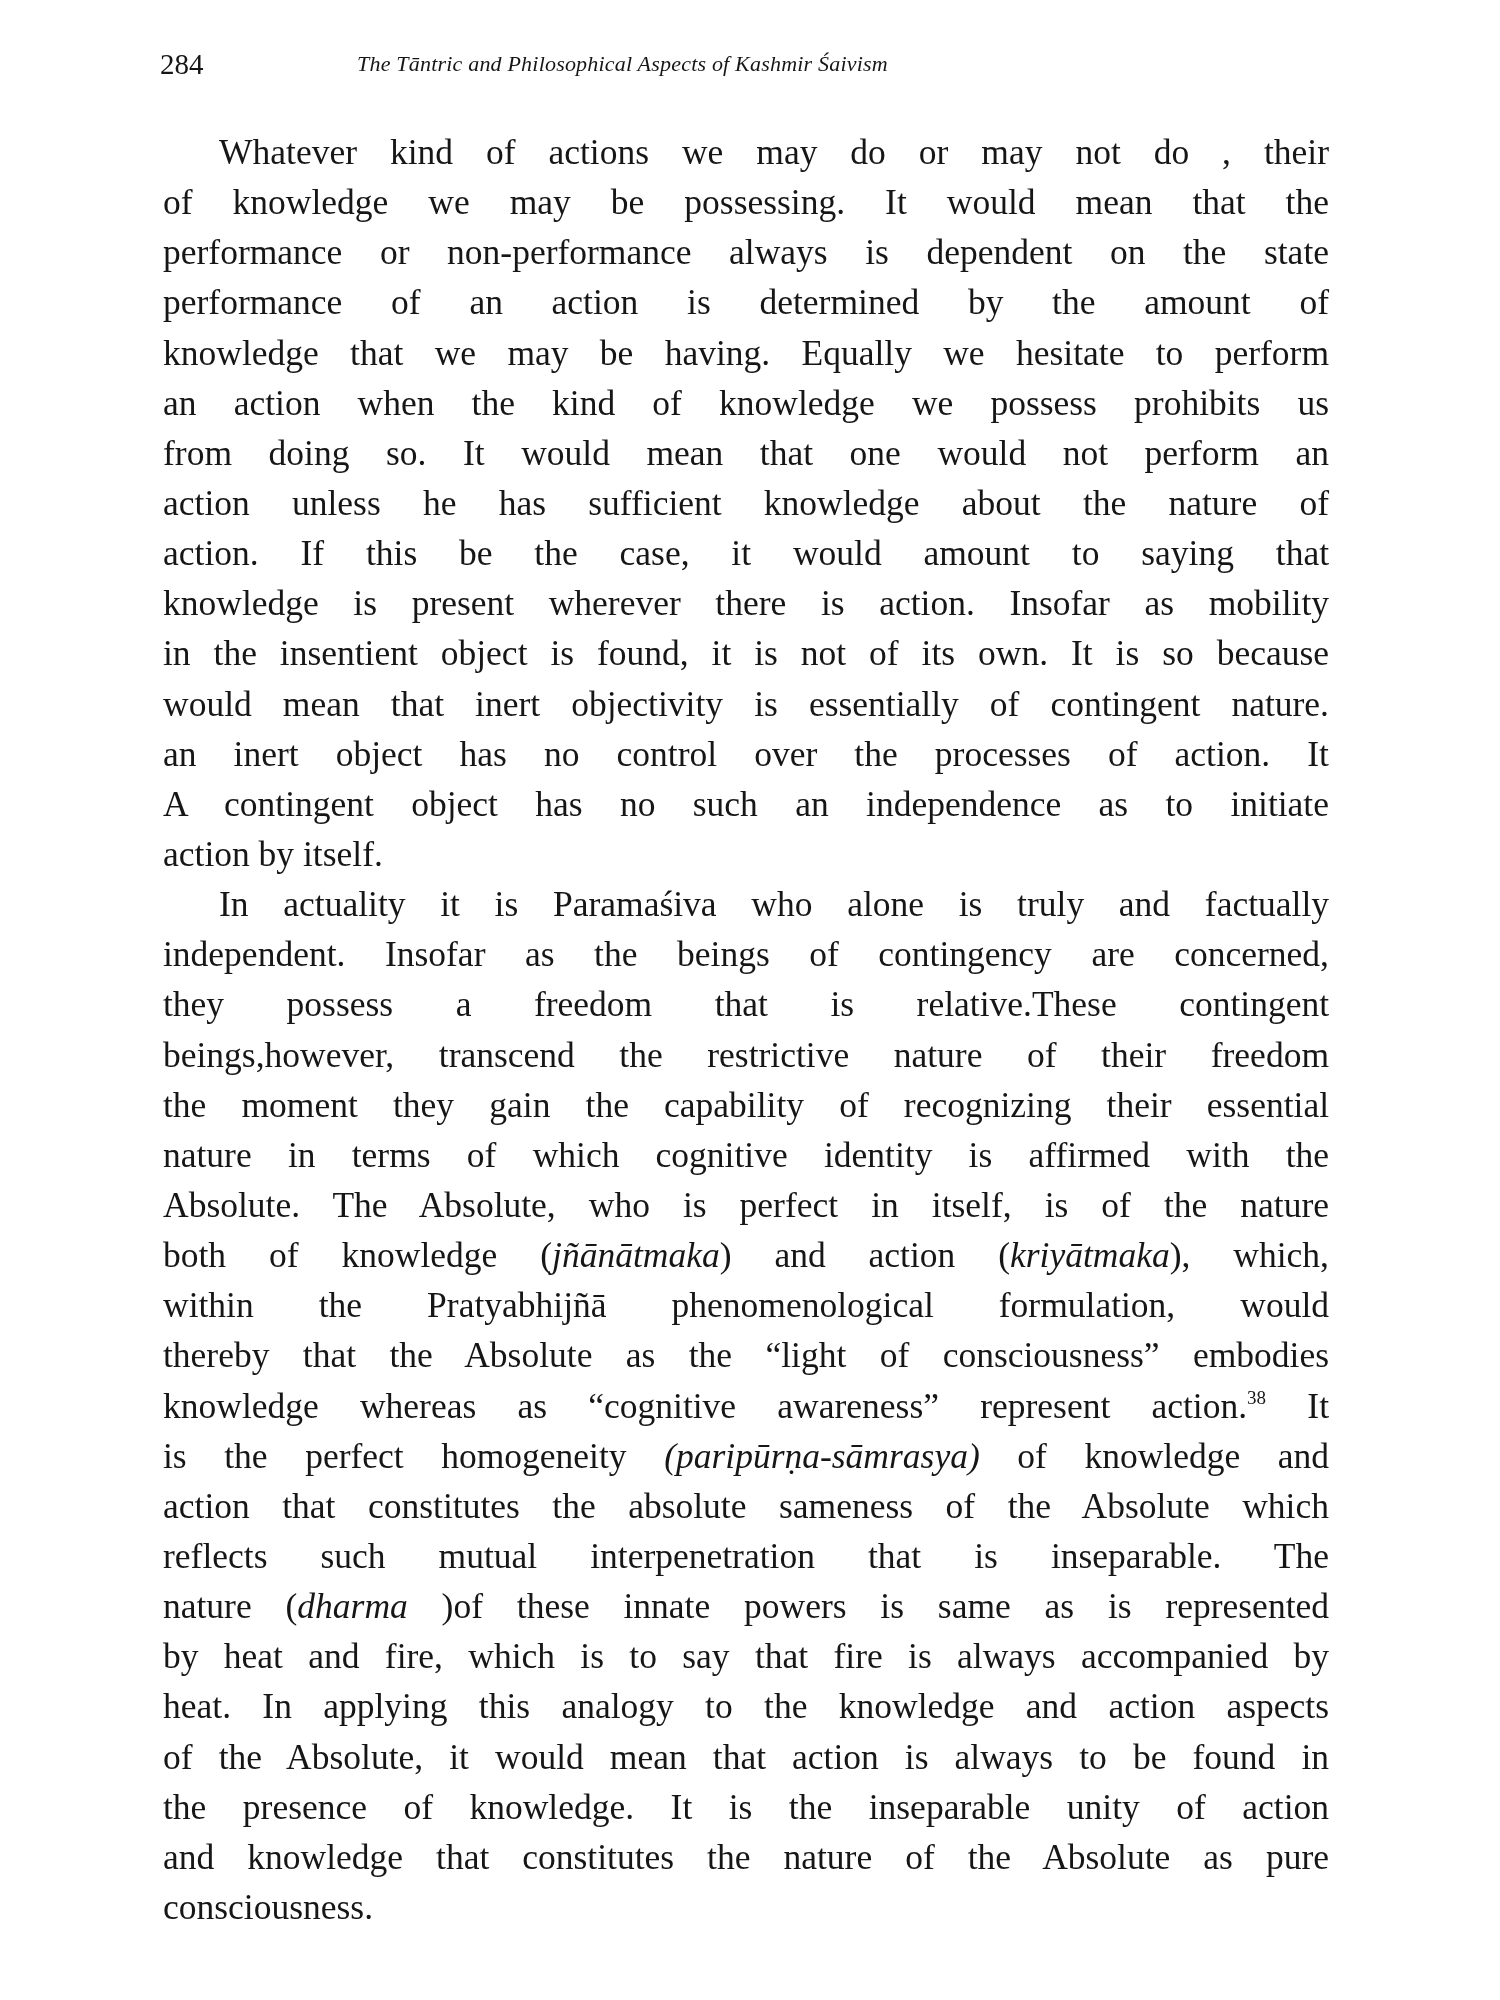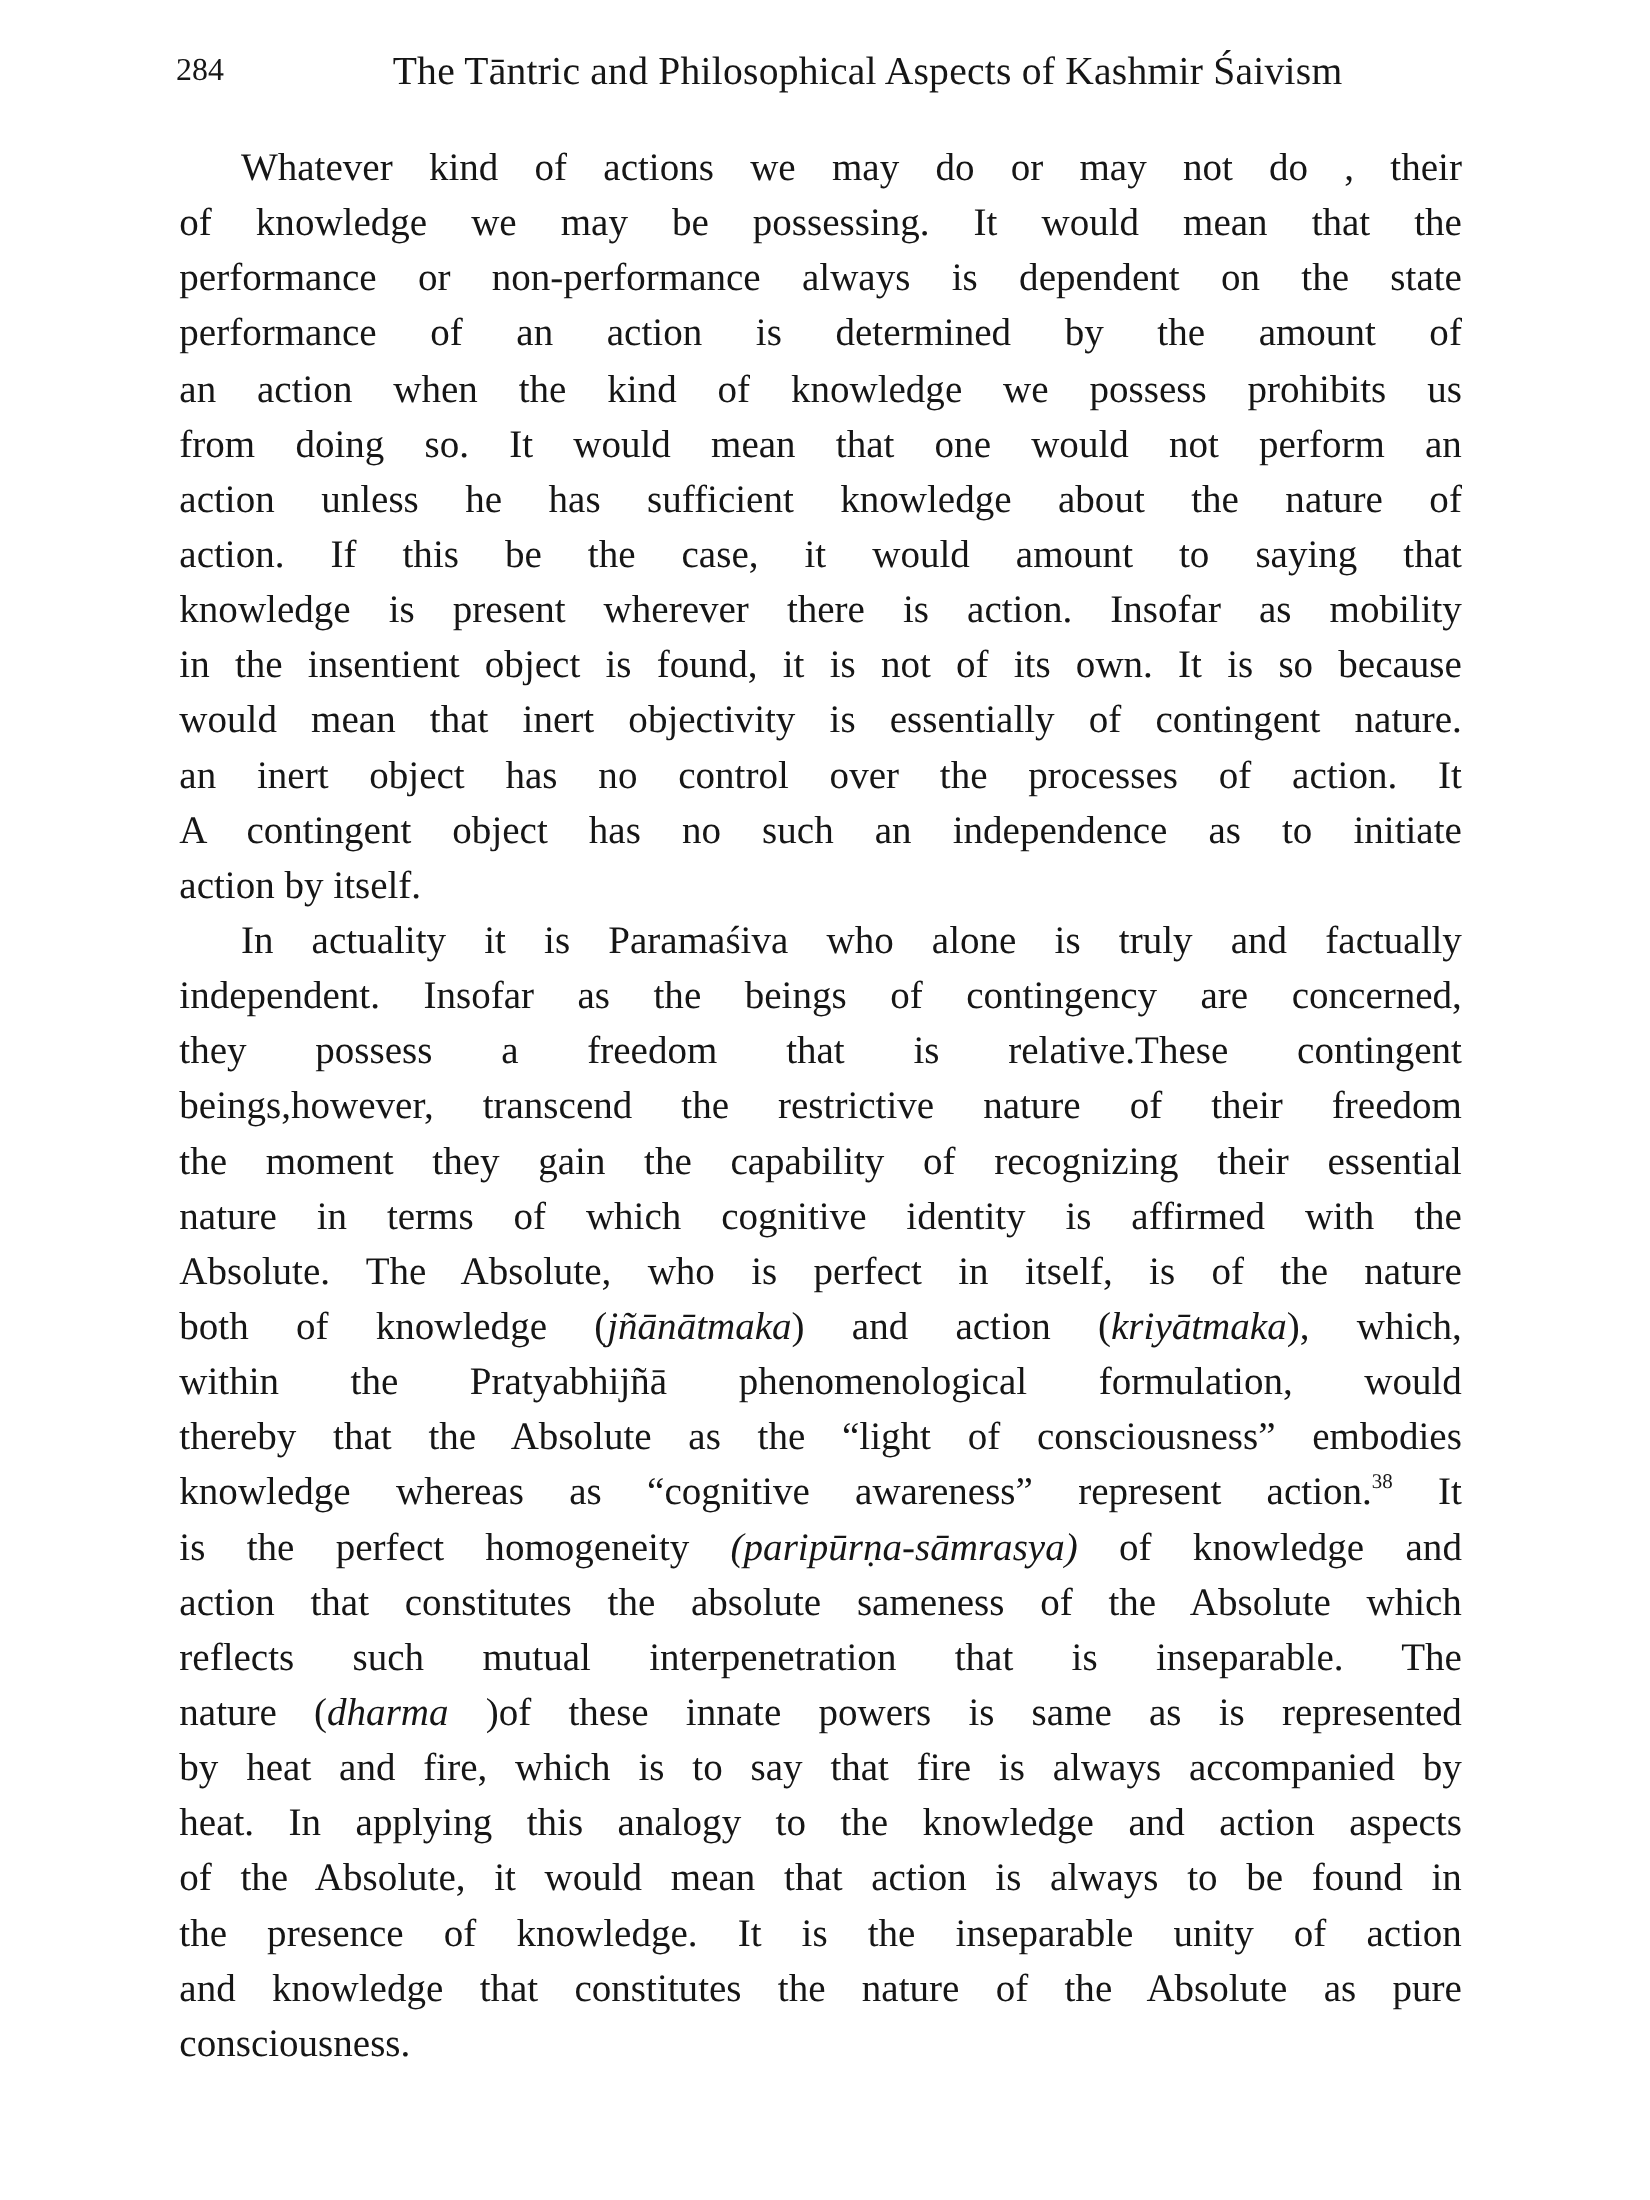--- a/index.html
+++ b/index.html
@@ -27,21 +27,22 @@
     .folio {
       position: absolute;
       left: 0;
       top: 0;
       font-size: 29px;
     }
     .running-title {
       position: absolute;
       left: 197px;
       top: 0;
-      font-size: 36px;
+      font-style: italic;
+      font-size: 22px;
       letter-spacing: 0.2px;
     }
     .text-block {
       position: absolute;
       left: 163px;
       top: 127px;
       width: 1166px;
     }
     .line {
       display: block;
@@ -91,20 +92,23 @@
       <div class="line">
         <span class="line-inner"><span>of knowledge we may be possessing. It would mean that the</span></span>
       </div>
       <div class="line">
         <span class="line-inner"><span>performance or non-performance always is dependent on the state</span></span>
       </div>
       <div class="line">
         <span class="line-inner"><span>performance of an action is determined by the amount of</span></span>
       </div>
       <div class="line">
+        <span class="line-inner"><span>knowledge that we may be having. Equally we hesitate to perform</span></span>
+      </div>
+      <div class="line">
         <span class="line-inner"><span>an action when the kind  of knowledge we possess prohibits us</span></span>
       </div>
       <div class="line">
         <span class="line-inner"><span>from doing so. It would mean that one would not perform an</span></span>
       </div>
       <div class="line">
         <span class="line-inner"><span>action unless he has sufficient knowledge about the nature of</span></span>
       </div>
       <div class="line">
         <span class="line-inner"><span>action.  If this be the case, it would amount to saying that</span></span>

